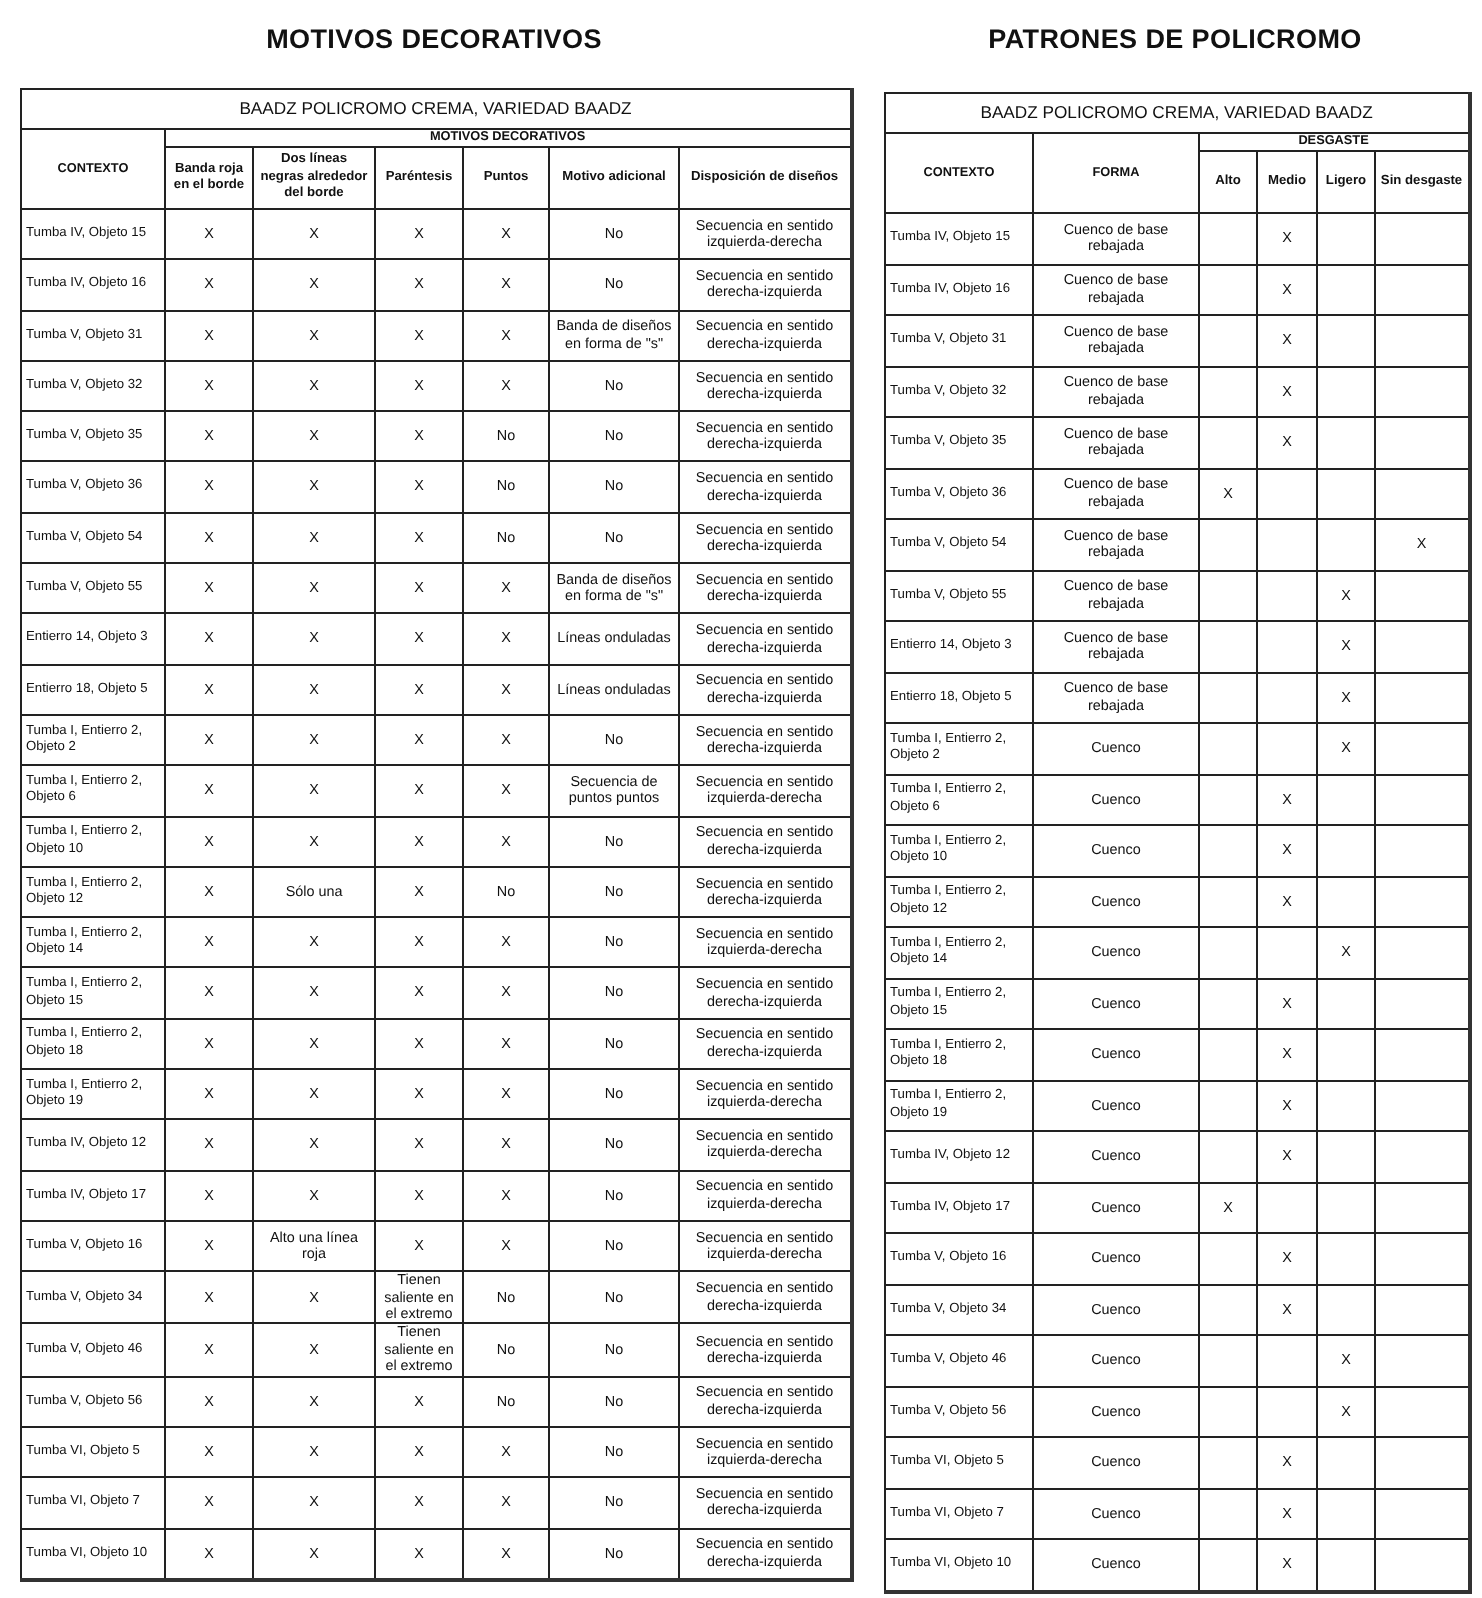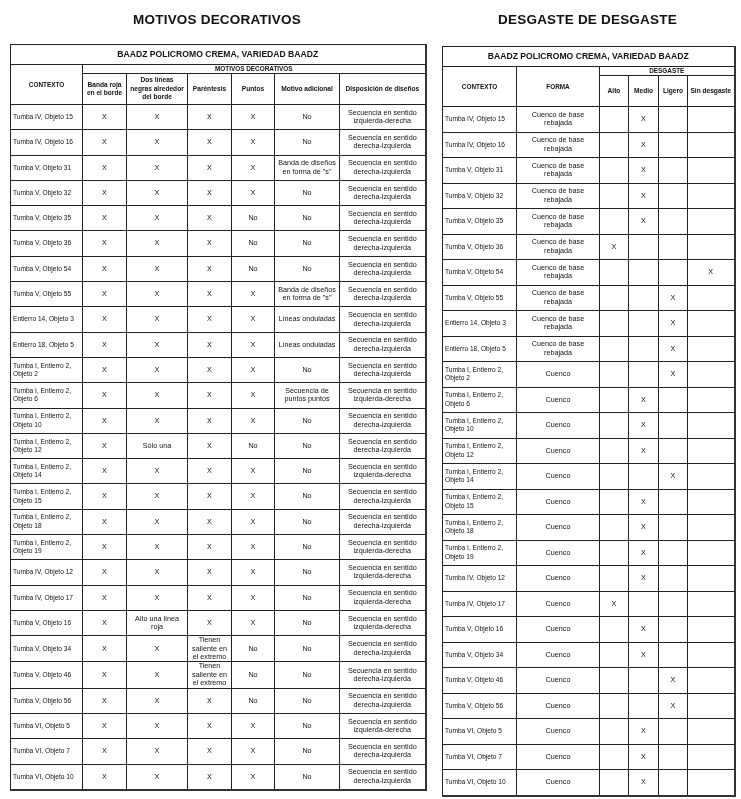--- a/index.html
+++ b/index.html
@@ -5,36 +5,36 @@
   html, body { margin:0; padding:0; background:#ffffff; }
   body { width:741px; height:799px; position:relative; overflow:hidden; font-family:"Liberation Sans", sans-serif; color:#111; }
   .section-title { position:absolute; top:12px; font-weight:bold; font-size:13.5px; letter-spacing:0.2px; text-align:center; }
   #title-left { left:10px; width:414px; }
   #title-right { left:442px; width:291px; }
   table { position:absolute; border-collapse:collapse; table-layout:fixed; background:#fff; }
   td, th { border:1px solid #222; padding:0 2px; text-align:center; vertical-align:middle; font-size:6.6px; line-height:8.4px; font-weight:normal; overflow:hidden; }
   #left-table { left:10px; top:44px; width:415px; border-right:2px solid #333; border-bottom:2px solid #333; }
   #right-table { left:442px; top:46px; width:292px; border-right:2px solid #333; border-bottom:2px solid #333; }
   th { font-weight:bold; }
-  .caption-row th { height:19px; font-size:8.6px; font-weight:bold; letter-spacing:0; }
+  .caption-row th { height:19px; font-size:8.6px; font-weight:normal; letter-spacing:0; }
   .group-row th { height:8px; font-size:6.4px; line-height:8px; }
   .hdr-row th { height:30px; }
   .ctx-hdr { font-size:7px; }
   td.ctx { text-align:left; padding-left:2px; }
   tr.data td { height:24.3px; }
   #right-table tr.data td { height:24.5px; }
   #left-table tr.data td { border-top:1.5px solid #333; }
   #right-table tr.data td { border-top:1.5px solid #333; }
   .mark { font-size:7.2px; }
 </style>
 </head>
 <body>
 
 <div id="title-left" class="section-title">MOTIVOS DECORATIVOS</div>
-<div id="title-right" class="section-title">DESGASTE DE DESGASTE</div>
+<div id="title-right" class="section-title">PATRONES DE POLICROMO</div>
 
 <table id="left-table">
   <colgroup>
     <col style="width:72px">
       <col style="width:44px">
       <col style="width:61px">
       <col style="width:44px">
       <col style="width:43px">
       <col style="width:65px">
       <col style="width:86px">

